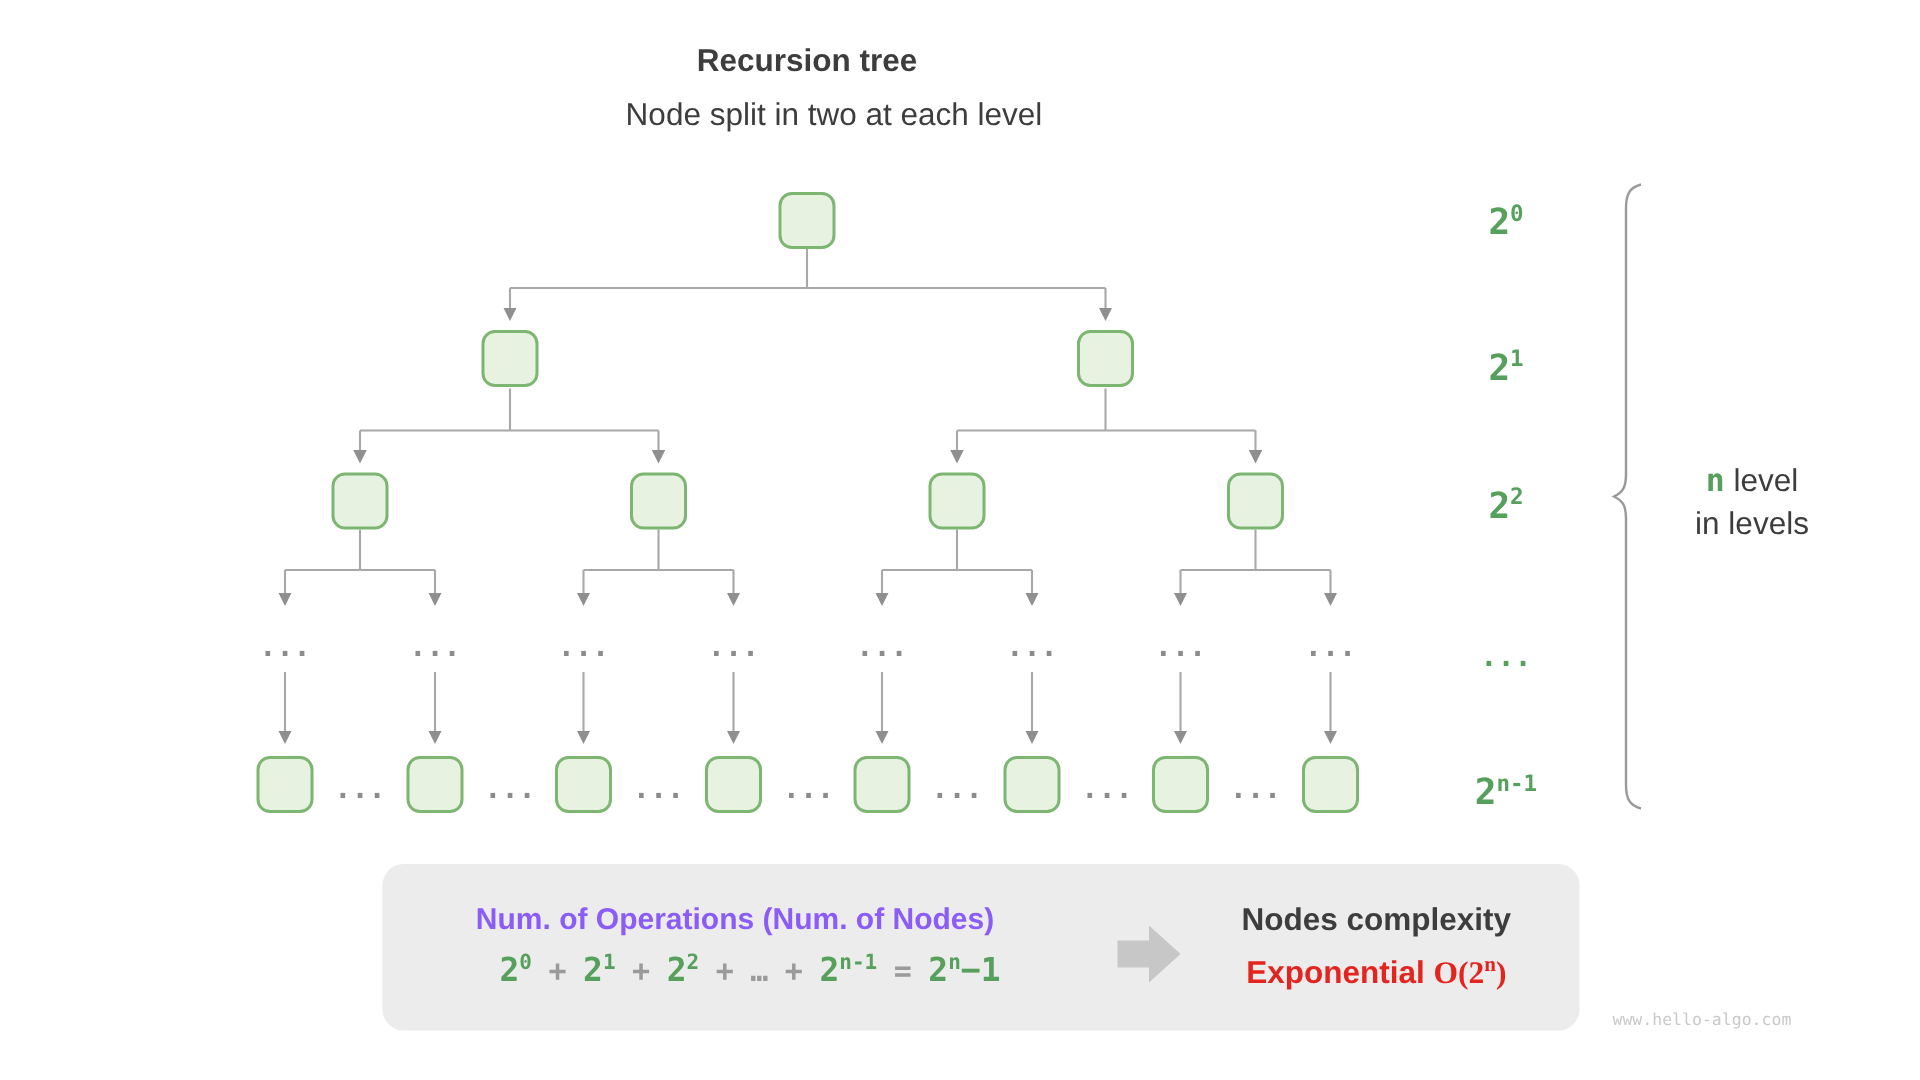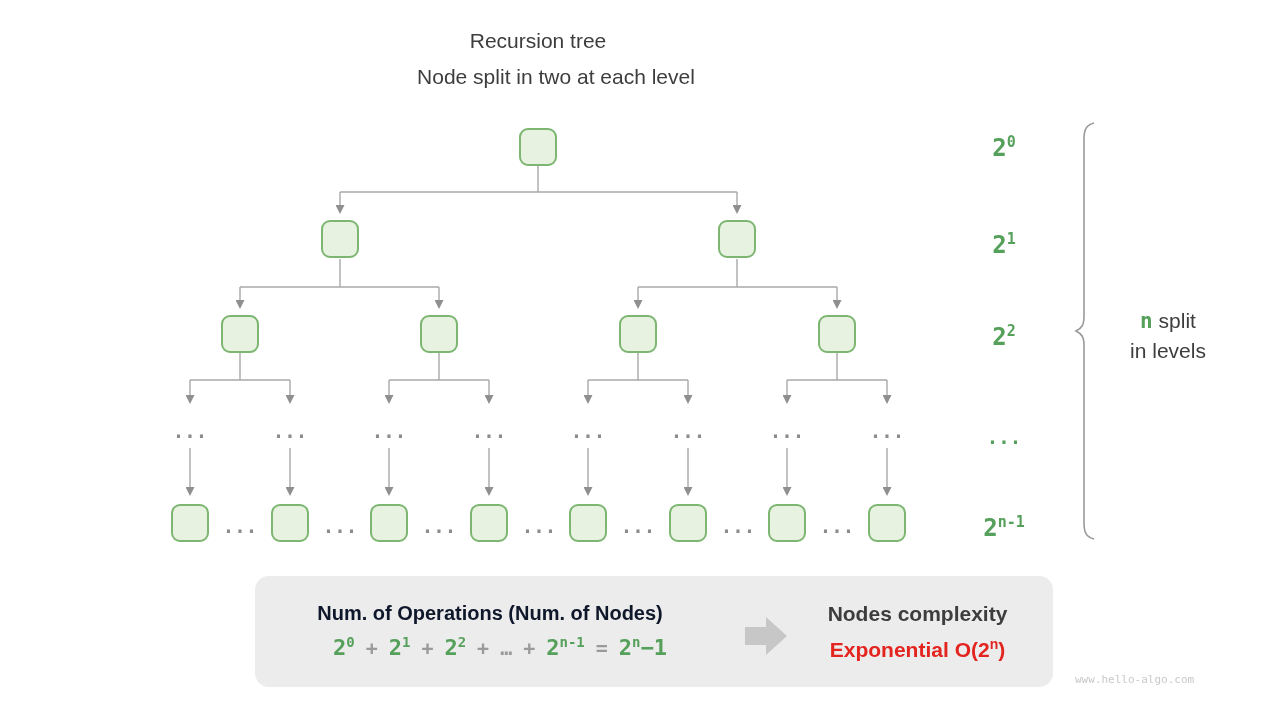--- a/index.html
+++ b/index.html
@@ -3,21 +3,21 @@
 <meta charset="utf-8">
 <style>
   html,body{margin:0;padding:0;}
   body{font-family:"Liberation Sans",sans-serif;background:#ffffff;}
   .stage{position:relative;width:1280px;height:720px;background:#ffffff;overflow:hidden;}
   .abs{position:absolute;}
   .center{text-align:center;}
   .green{color:#55a05a;}
   .gray-op{color:#9a9a9a;}
 
-  .title-main{font-size:21px;font-weight:normal;color:#3d3d3d;line-height:26px;}
+  .title-main{font-size:21px;font-weight:bold;color:#3d3d3d;line-height:26px;}
   .title-sub{font-size:21px;color:#3d3d3d;line-height:26px;}
   .right-title{font-size:20px;font-weight:bold;color:#3d3d3d;line-height:28px;}
 
   .node{position:absolute;width:38px;height:38px;box-sizing:border-box;
         border:2.5px solid #7cb671;background:#e7f2e1;border-radius:9px;}
 
   .tree-dots{position:absolute;width:42px;text-align:center;
              font-family:"DejaVu Sans Mono",monospace;font-weight:bold;
              font-size:19px;color:#8c8c8c;line-height:20px;letter-spacing:0;}
 
@@ -26,31 +26,31 @@
              font-size:24px;color:#55a05a;line-height:30px;}
   .lvl-label sup{font-size:15px;}
 
   .brace-note{font-size:21px;color:#3d3d3d;line-height:29px;}
   .brace-note .n{font-family:"DejaVu Sans Mono",monospace;font-weight:bold;
                  font-size:21px;color:#55a05a;}
 
   .summary-box{position:absolute;left:255px;top:576px;width:798px;height:111px;
                background:#ececec;border-radius:14px;}
   .ops-title{position:absolute;left:275px;top:602px;width:430px;text-align:center;
-             font-size:20px;font-weight:bold;color:#0f172a;}
+             font-size:20px;font-weight:bold;color:#8b5cf6;}
   .formula{position:absolute;left:275px;top:634px;width:450px;
            display:flex;justify-content:center;align-items:baseline;gap:11px;
            font-family:"DejaVu Sans Mono",monospace;font-weight:bold;font-size:22px;}
   .formula sup{font-size:14px;}
   .formula .op{font-size:20px;}
   .time-title{position:absolute;left:800px;top:602px;width:235px;text-align:center;
               font-size:21px;font-weight:bold;color:#3d3d3d;}
   .complexity{position:absolute;left:790px;top:636px;width:255px;text-align:center;
               font-size:21px;font-weight:bold;color:#e3241f;}
-  .complexity .bigo{font-family:Liberation Sans, sans-serif;}
+  .complexity .bigo{font-family:Liberation Serif, serif;}
   .complexity sup{font-size:14px;}
 
   .watermark{position:absolute;left:1075px;top:673px;
              font-family:"DejaVu Sans Mono",monospace;font-size:11px;color:#c9c9c9;}
 </style>
 </head>
 <body>
 
 <div class="stage">
 
@@ -147,21 +147,21 @@
   <div class="tree-dots" style="left:717px;top:516px;">...</div>
   <div class="tree-dots" style="left:816px;top:516px;">...</div>
 
   <div class="lvl-label" style="left:949px;top:127px;"><span>2</span><sup>0</sup></div>
   <div class="lvl-label" style="left:949px;top:224px;"><span>2</span><sup>1</sup></div>
   <div class="lvl-label" style="left:949px;top:316px;"><span>2</span><sup>2</sup></div>
   <div class="lvl-label" style="left:949px;top:417px;font-size:19px;"><span>...</span><sup></sup></div>
   <div class="lvl-label" style="left:949px;top:507px;"><span>2</span><sup>n-1</sup></div>
 
   <div class="abs center brace-note" style="left:1103px;top:306px;width:130px;">
-    <div><span class="n">n</span><span> split</span></div>
+    <div><span class="n">n</span><span> level</span></div>
     <div>in levels</div>
   </div>
 
   <div class="summary-box"></div>
 
   <div class="ops-title">Num. of Operations (Num. of Nodes)</div>
 
   <div class="formula">
     <span class="green"><span>2</span><sup>0</sup></span>
     <span class="op gray-op">+</span>

